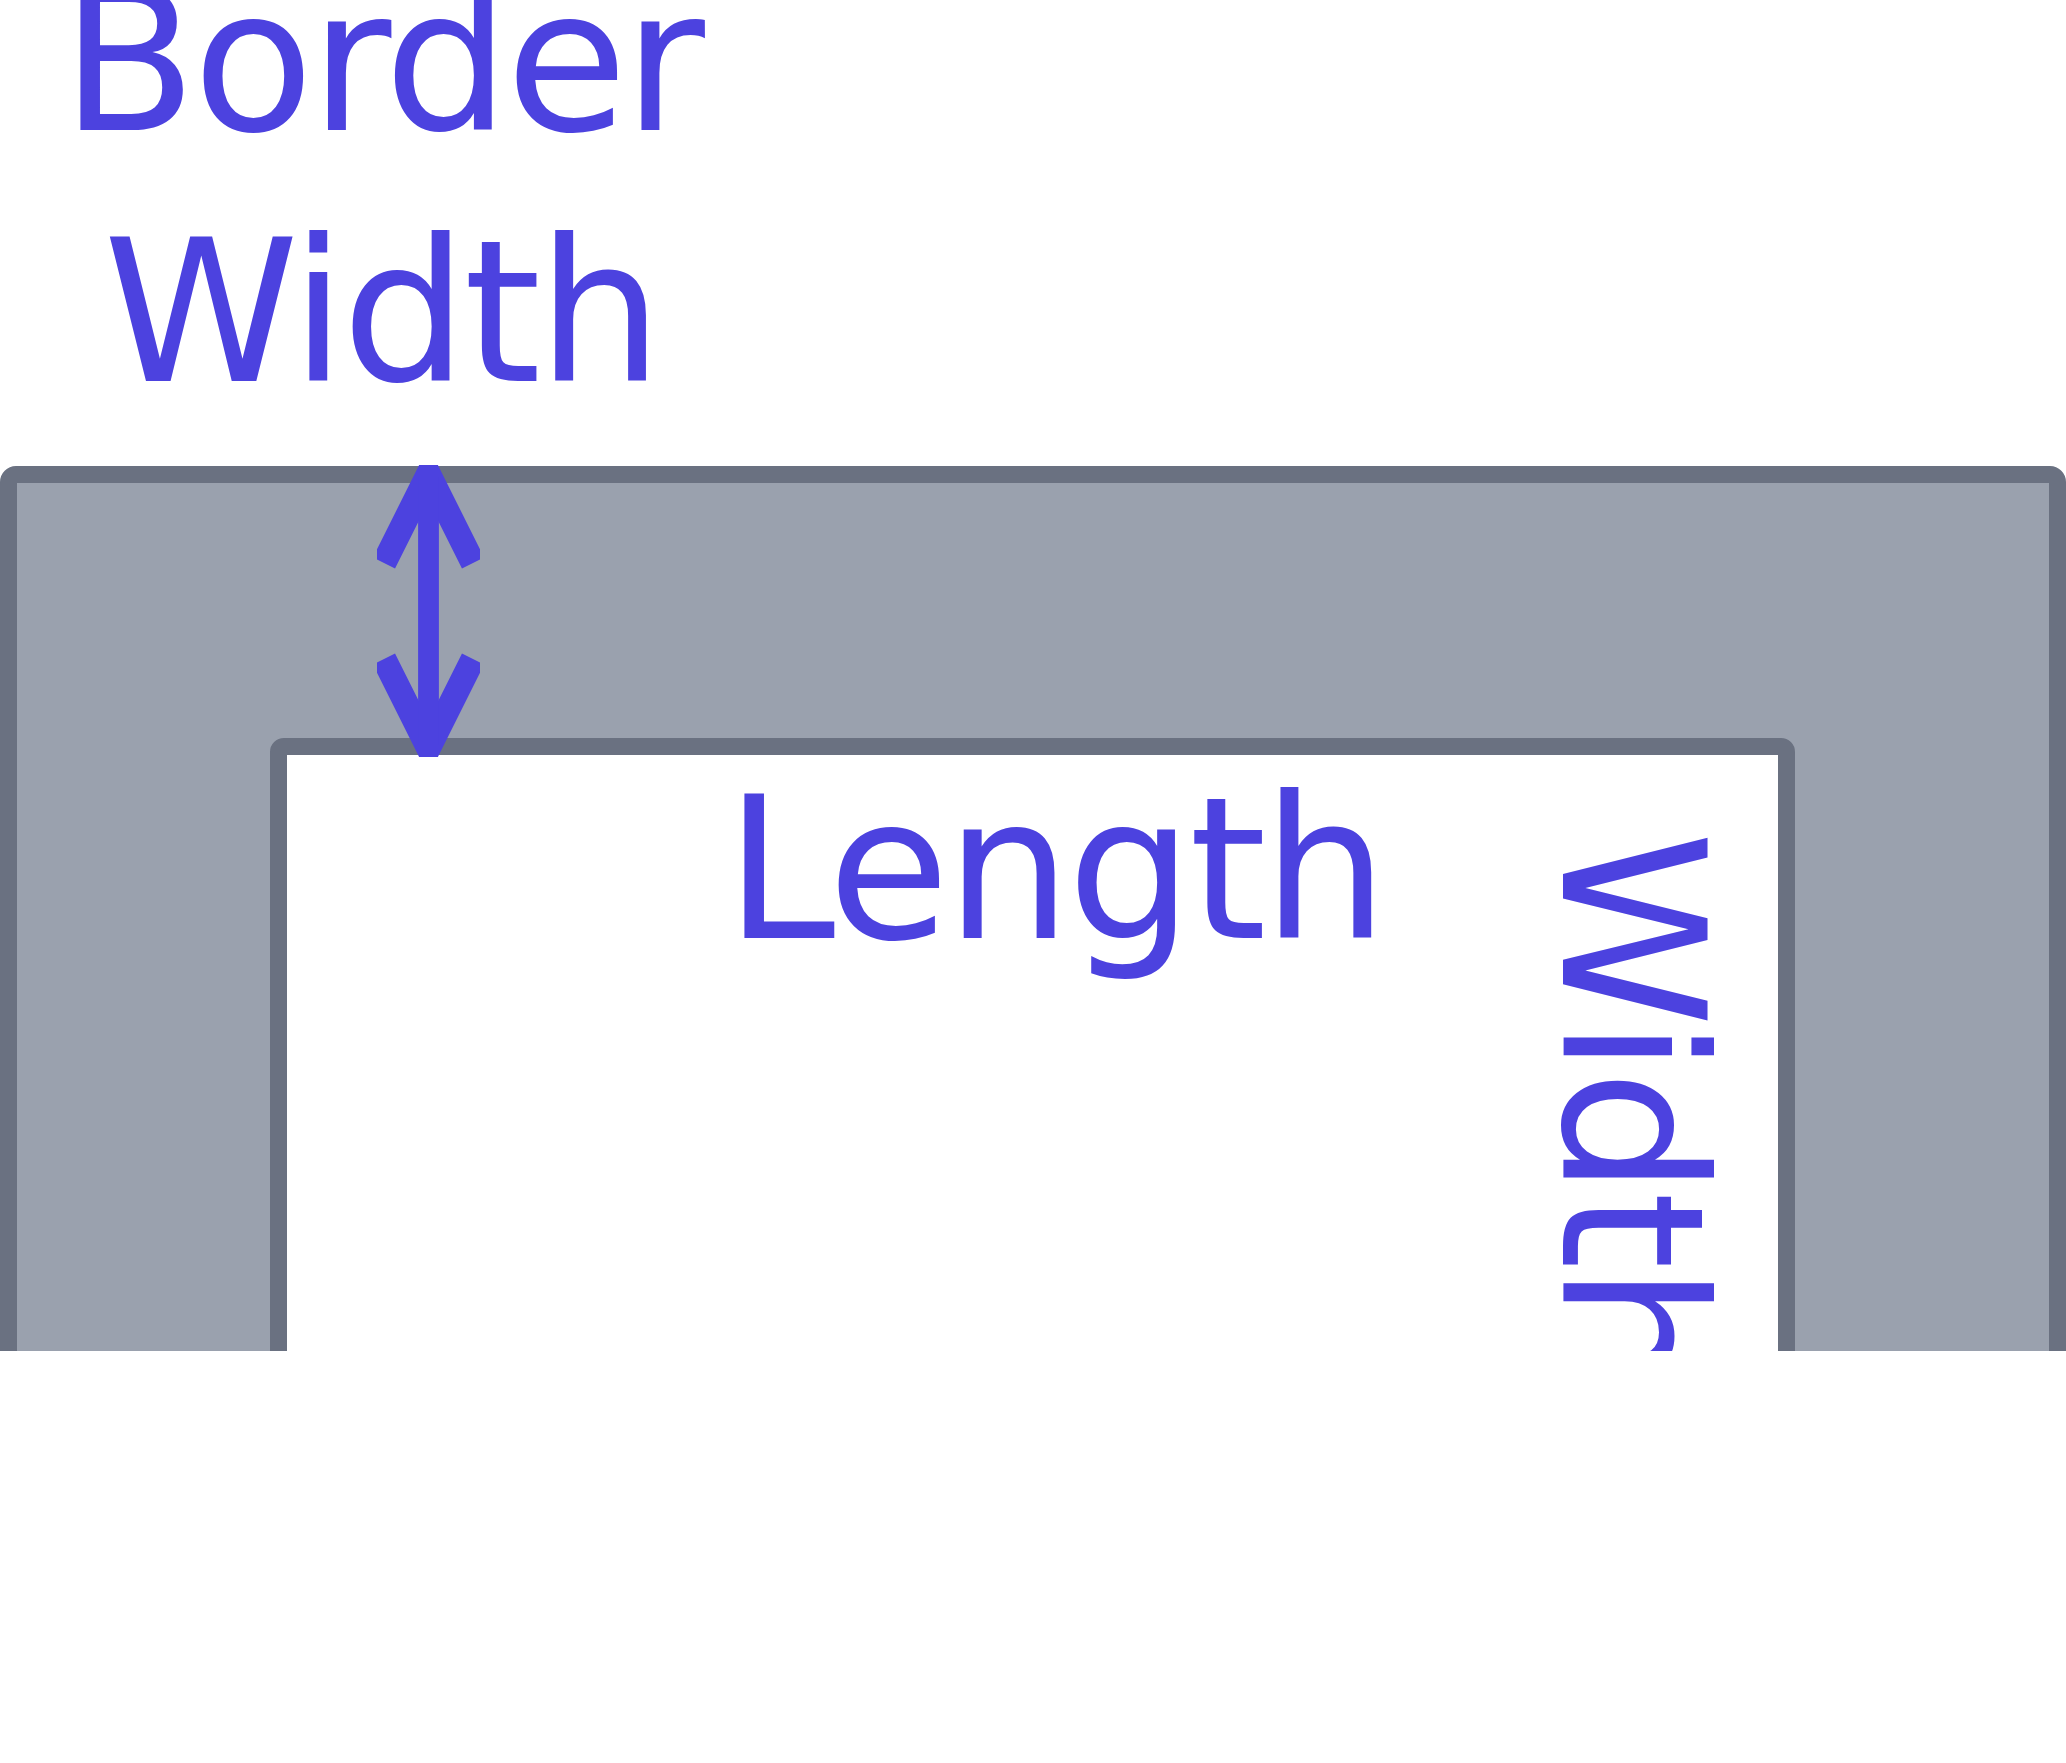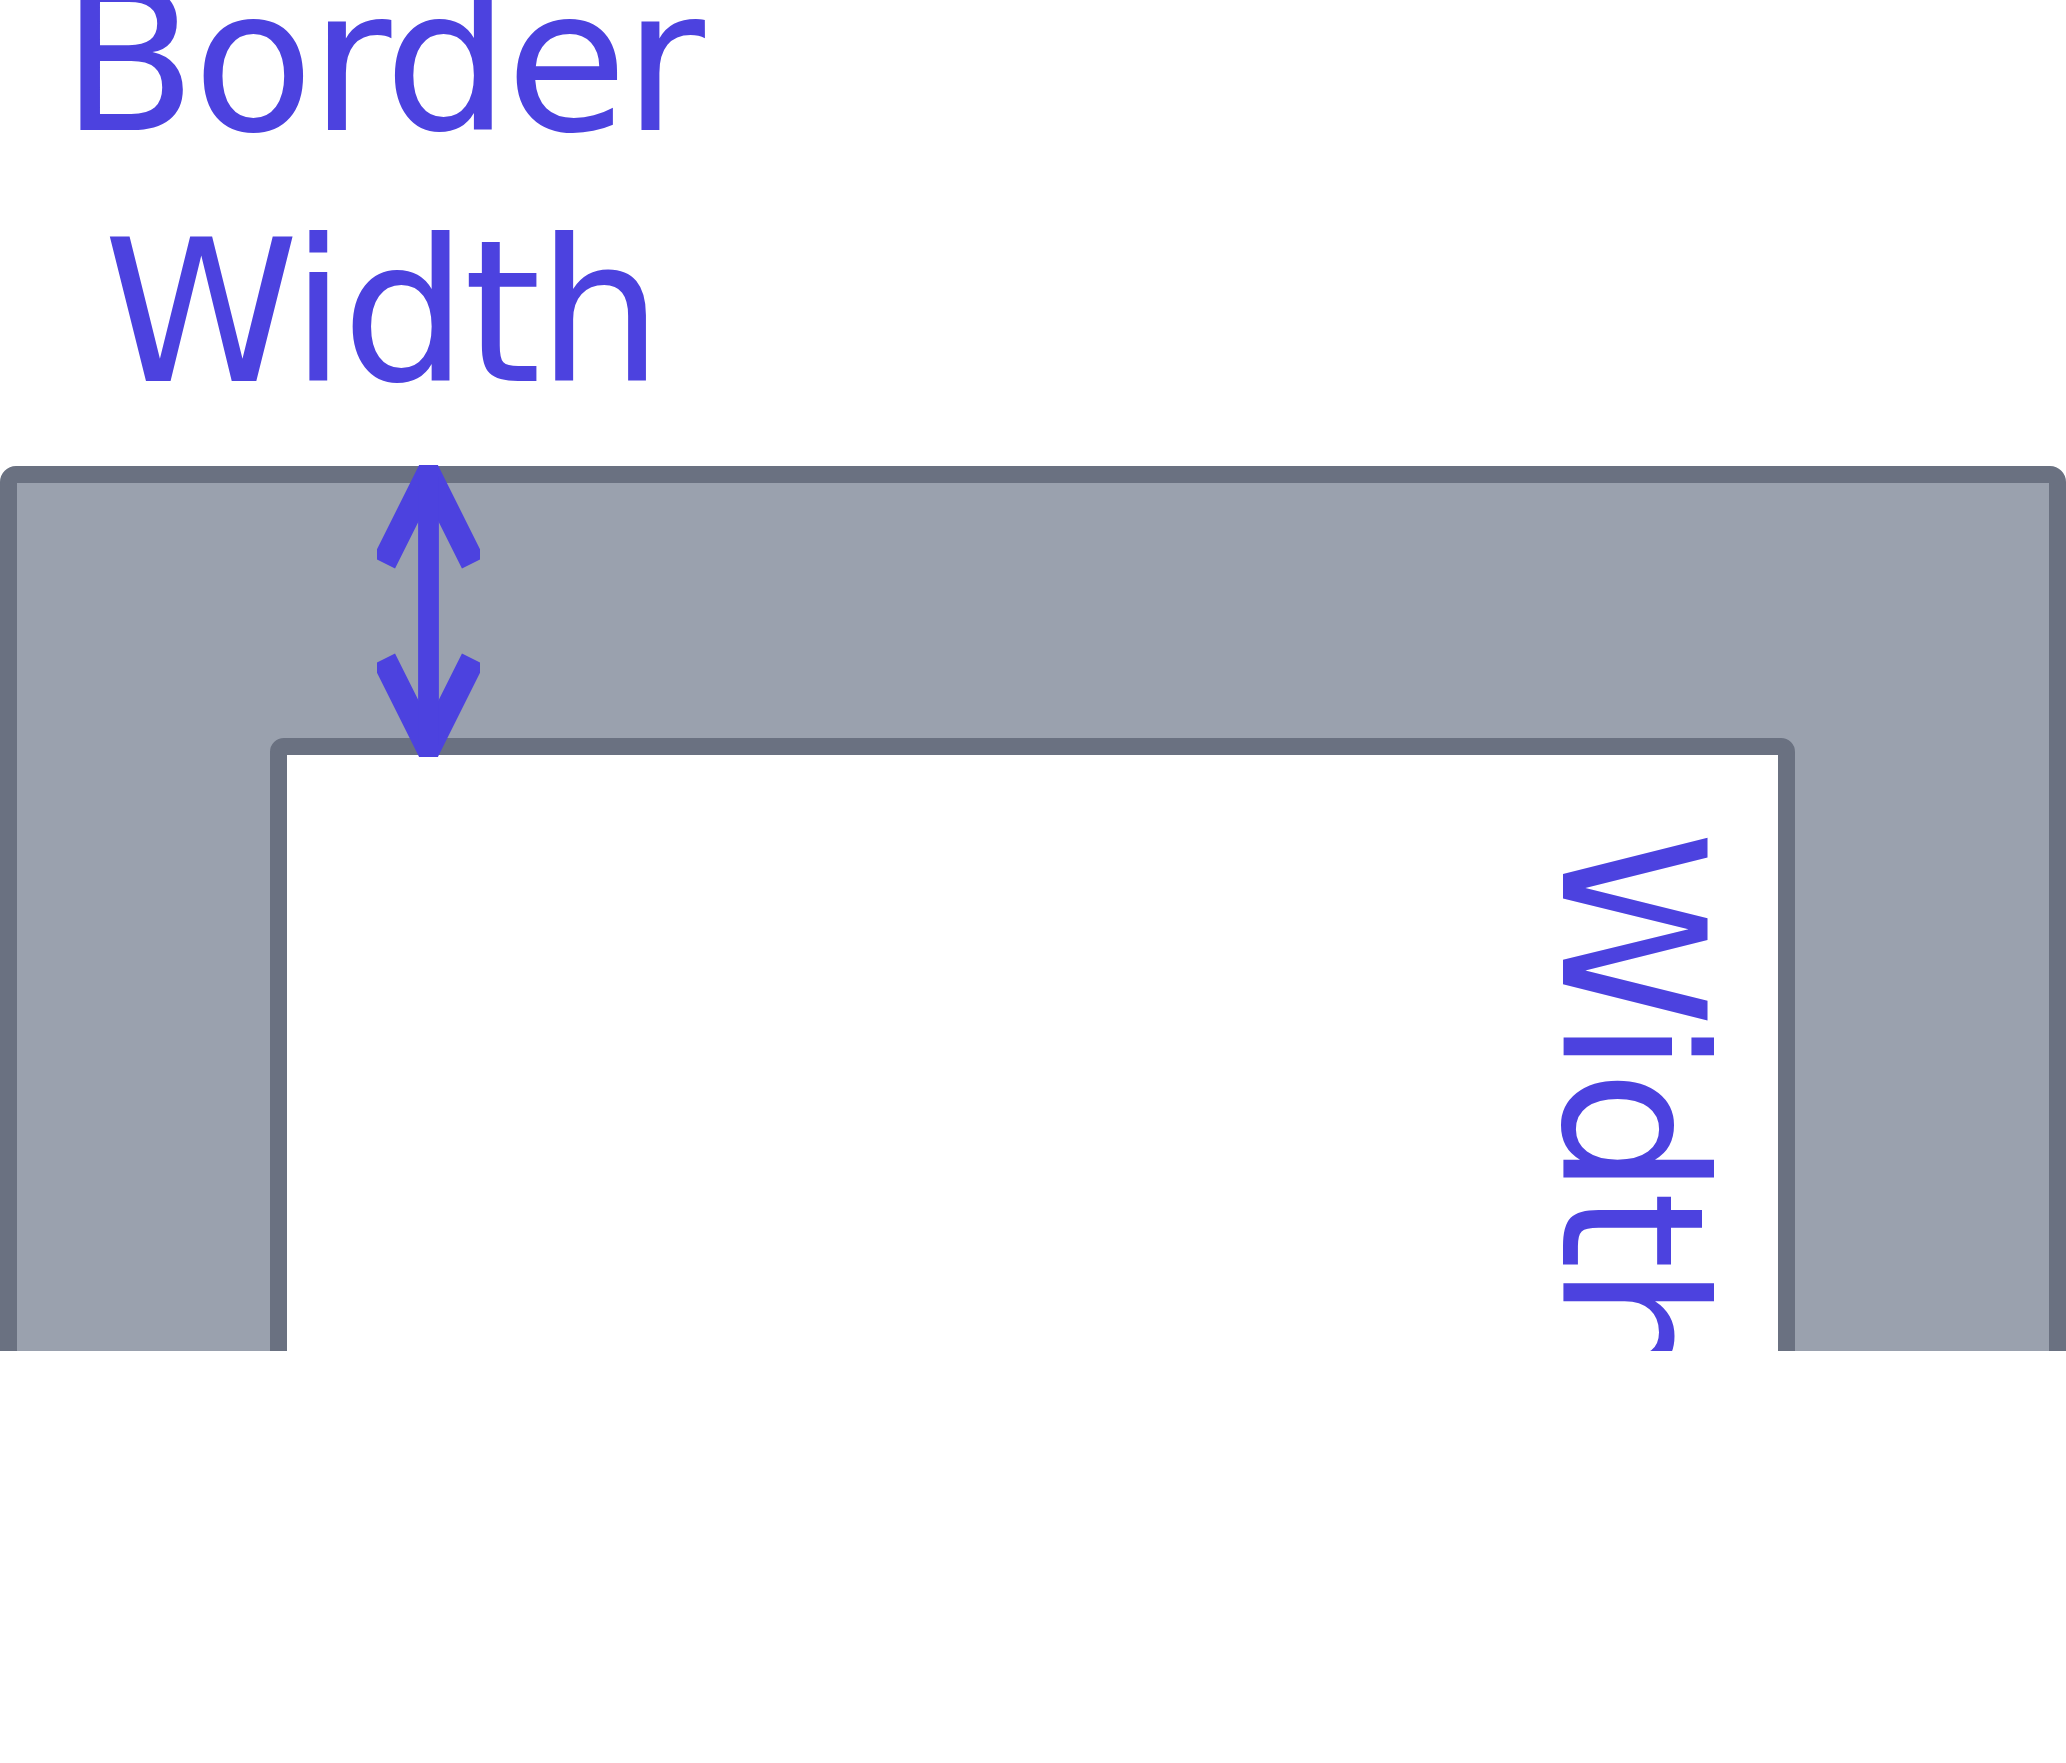--- a/index.html
+++ b/index.html
@@ -108,17 +108,18 @@
   <div class="arrow-wrap">
     <svg viewBox="0 0 104 295" xmlns="http://www.w3.org/2000/svg" aria-hidden="true">
       <g fill="none" stroke="#4c42df" stroke-width="25" stroke-linecap="butt" stroke-linejoin="miter">
         <path d="M 7 99 L 52 9 L 97 99"></path>
         <path d="M 7 196 L 52 286 L 97 196"></path>
       </g>
       <line x1="52" y1="12" x2="52" y2="283" stroke="#4c42df" stroke-width="21"></line>
     </svg>
   </div>
 
+  <div class="length-label">Length</div>
 
   <div class="width-label">Width</div>
 
 </div>
 
 
 </body></html>

